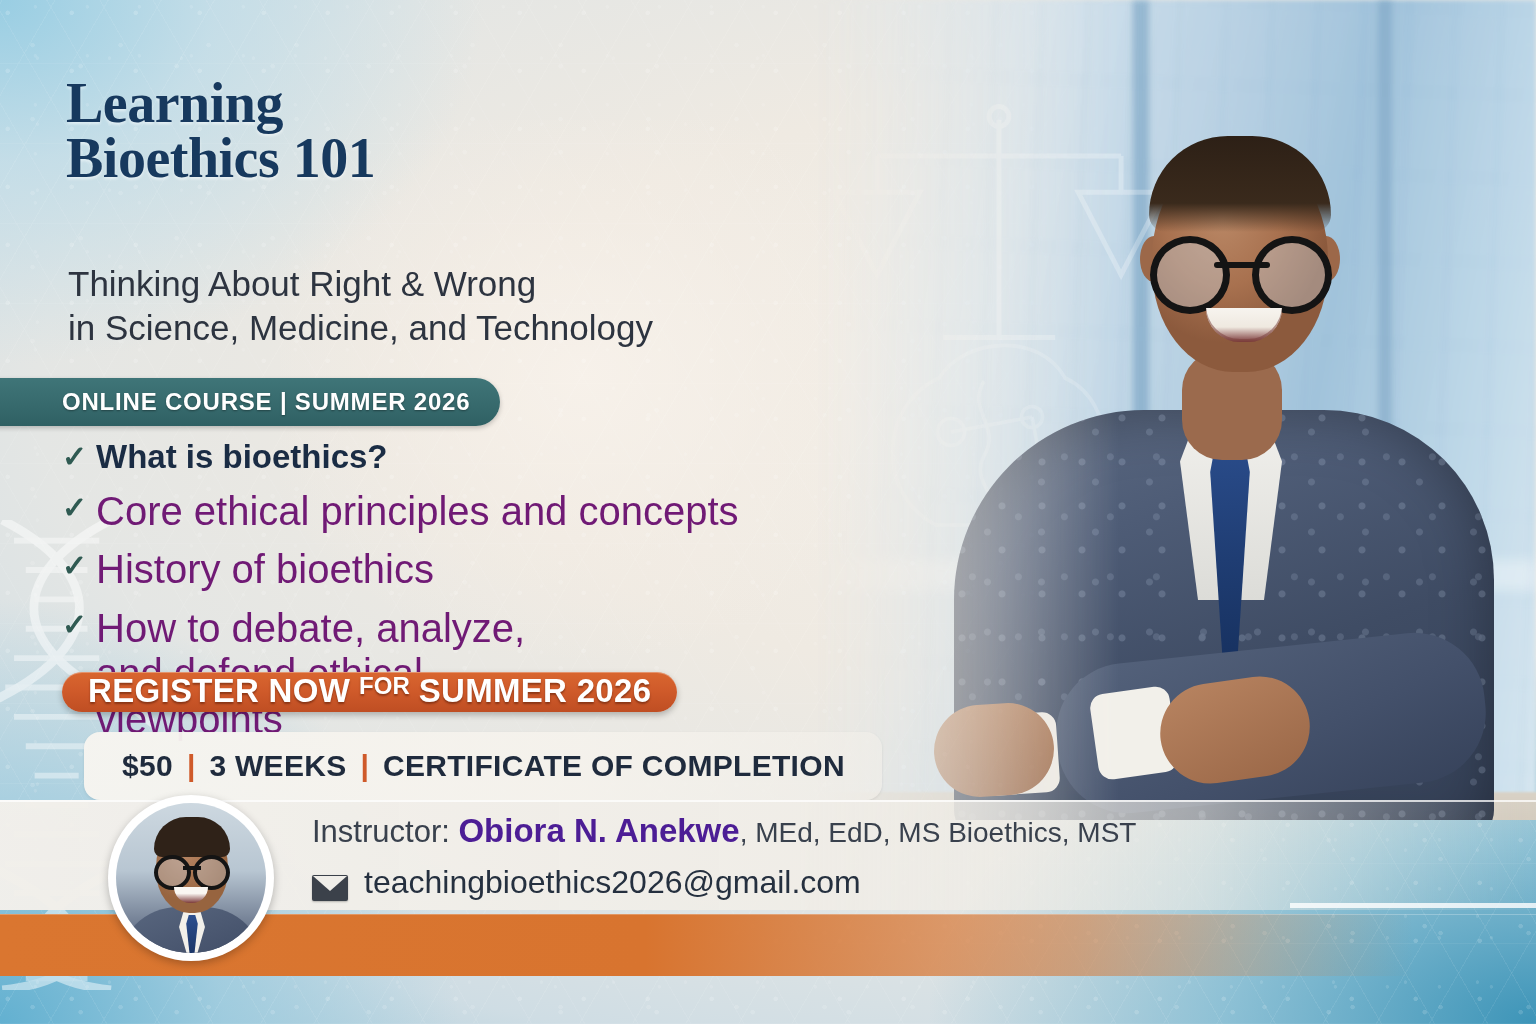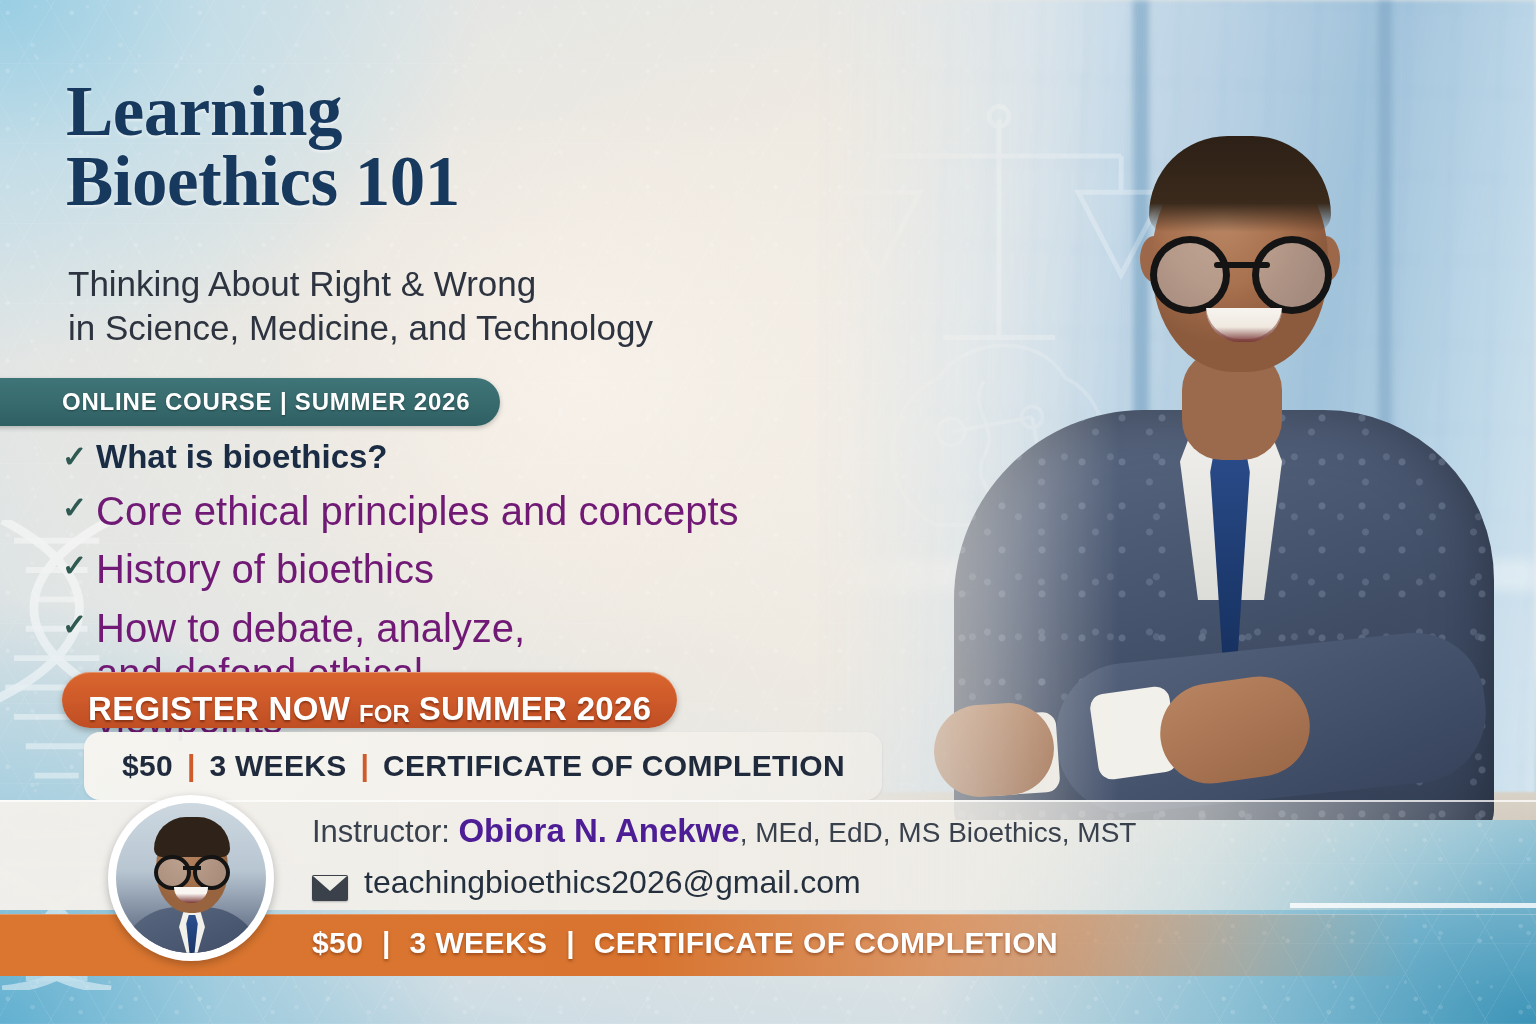--- a/index.html
+++ b/index.html
@@ -131,21 +131,21 @@
   .m-cuff2{position:absolute;left:36px;top:664px;width:78px;height:80px;background:#efece6;border-radius:14px;transform:rotate(-4deg);}
   .m-hand2{position:absolute;left:-10px;top:654px;width:120px;height:92px;border-radius:46px;background:linear-gradient(160deg,#b5825f,#9a6747);transform:rotate(-4deg);}
   .m-table{position:absolute;left:-140px;top:742px;width:760px;height:80px;background:linear-gradient(180deg,#d9d2c6,#c9c0b2);filter:blur(1px);}
 
   
   .dna{position:absolute;left:-26px;top:520px;width:180px;height:470px;opacity:.55;}
 
   
   .title{
     position:absolute;left:66px;top:76px;width:720px;
-    font-family:"Liberation Serif",serif;font-weight:700;font-size:71px;line-height:.99;
+    font-family:"Liberation Serif",serif;font-weight:700;font-size:56px;line-height:.99;
     color:#17395e;letter-spacing:-.5px;
     text-shadow:0 2px 3px rgba(255,255,255,.55);
   }
   .subtitle{
     position:absolute;left:68px;top:262px;width:680px;
     font-size:35px;line-height:1.26;color:#2d3440;font-weight:400;
   }
   .badge{
     position:absolute;left:-30px;top:378px;height:48px;
     display:flex;align-items:center;padding:0 30px 0 92px;
@@ -158,21 +158,21 @@
   .bullets{position:absolute;left:62px;top:438px;width:760px;}
   .bullet{display:flex;align-items:flex-start;margin-bottom:13px;}
   .chk{
     width:34px;flex:0 0 34px;color:#2f5a52;font-size:30px;line-height:1;
     padding-top:4px;font-weight:700;
   }
   .btext{font-size:40px;line-height:1.14;color:#701a75;}
   .bullet.first .btext{font-weight:700;color:#1a2c44;font-size:33px;text-align:center;}
 
   .cta{
-    position:absolute;left:62px;top:672px;height:56px;display:flex;align-items:flex-end;
+    position:absolute;left:62px;top:672px;height:40px;display:flex;align-items:flex-start;
     padding:0 26px;border-radius:30px;
     background:linear-gradient(180deg,#d9662f 0%,#cf5a2a 48%,#bf4e23 100%);
     box-shadow:0 3px 6px rgba(0,0,0,.25), inset 0 1px 0 rgba(255,255,255,.3);
     color:#fff;white-space:nowrap;
   }
   .cta .big{font-size:33px;font-weight:700;letter-spacing:.3px;text-shadow:0 2px 2px rgba(90,30,10,.55);}
   .cta .small{font-size:24px;font-weight:700;margin:0 9px;text-shadow:0 2px 2px rgba(90,30,10,.55);}
 
   .infobar{
     position:absolute;left:84px;top:732px;width:760px;height:68px;
@@ -397,21 +397,14 @@
   <div class="instructor">
     <span>Instructor:</span>
     <span class="nm">Obiora N. Anekwe</span><span class="cred">, MEd, EdD, MS Bioethics, MST</span>
   </div>
 
   <div class="email-row">
     <span class="env"></span>
     <span class="email-txt">teachingbioethics2026@gmail.com</span>
   </div>
 
-  <div class="foot-band-txt">
-    <span>$50</span>
-    <span class="sp">|</span>
-    <span>3 WEEKS</span>
-    <span class="sp">|</span>
-    <span>CERTIFICATE OF COMPLETION</span>
-  </div>
 
 </div>
 
 </body></html>

